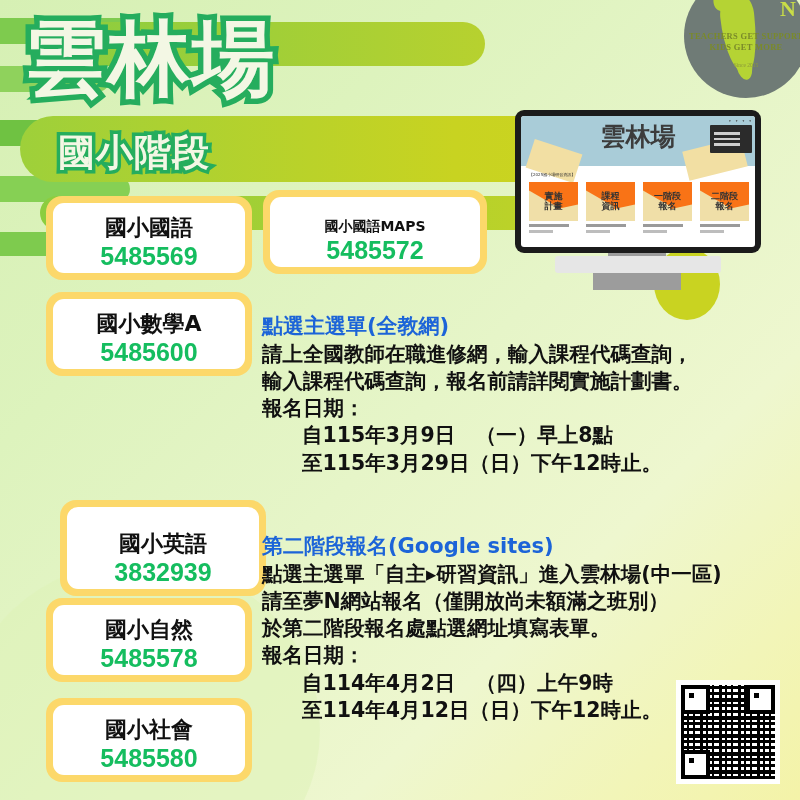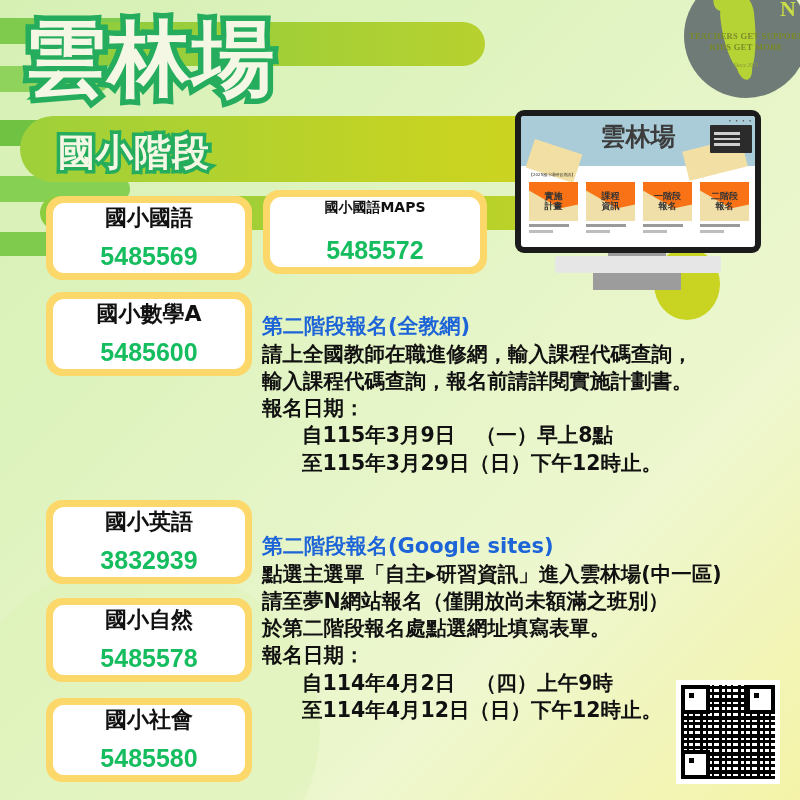--- a/index.html
+++ b/index.html
@@ -85,35 +85,35 @@
     font-family:"DejaVu Sans","Liberation Sans",sans-serif;
   }
 
   
   .card{
     position:absolute;background:#fcd86a;border-radius:16px;
     padding:7px;box-sizing:border-box;
   }
   .card-inner{
     background:#ffffff;border-radius:11px;width:100%;height:100%;
-    display:flex;flex-direction:column;align-items:center;justify-content:space-between;
+    display:flex;flex-direction:column;align-items:center;justify-content:flex-end;
     box-sizing:border-box;padding:2px 4px;
   }
   .card-name{
     font-size:22px;font-weight:700;color:#111;line-height:1.15;
     white-space:nowrap;font-family:"DejaVu Sans","Liberation Sans",sans-serif;
   }
   .card-code{
     font-size:25px;font-weight:700;color:#15bd5f;line-height:1.2;margin-top:1px;
     font-family:"Liberation Sans",sans-serif;
   }
   .c0{left:46px;top:196px;width:206px;height:84px;}
   .c1{left:46px;top:292px;width:206px;height:84px;}
   .c2{left:40px;top:390px;width:218px;height:84px;}
-  .c3{left:46px;top:500px;width:206px;height:84px;}
+  .c3{left:60px;top:500px;width:206px;height:96px;}
   .c4{left:46px;top:598px;width:206px;height:84px;}
   .c5{left:46px;top:698px;width:206px;height:84px;}
   .cmaps{left:263px;top:190px;width:224px;height:84px;}
   .cmaps .card-name{font-size:14px;}
 
   
   .monitor{position:absolute;left:515px;top:110px;width:270px;height:180px;}
   .mon-bezel{
     position:absolute;left:0;top:0;width:246px;height:143px;
     background:#1b1b1b;border-radius:9px;padding:6px;box-sizing:border-box;
@@ -345,21 +345,21 @@
           </div>
         </div>
       </div>
     </div>
     <div class="mon-neck"></div>
     <div class="mon-stand"></div>
     <div class="mon-base"></div>
   </div>
 
   <div class="info">
-    <p class="sec-title">第二階段報名(全教網)</p>
+    <p class="sec-title">點選主選單(全教網)</p>
     <p class="sec-line">請上全國教師在職進修網，輸入課程代碼查詢，</p>
     <p class="sec-line">輸入課程代碼查詢，報名前請詳閱實施計劃書。</p>
     <p class="sec-line">報名日期：</p>
     <p class="sec-line indent">自115年3月9日　（一）早上8點</p>
     <p class="sec-line indent">至115年3月29日（日）下午12時止。</p>
   </div>
 
   <div class="info2">
     <p class="sec-title2">第二階段報名(Google  sites)</p>
     <p class="sec-line">點選主選單「自主▸研習資訊」進入雲林場(中一區)</p>

